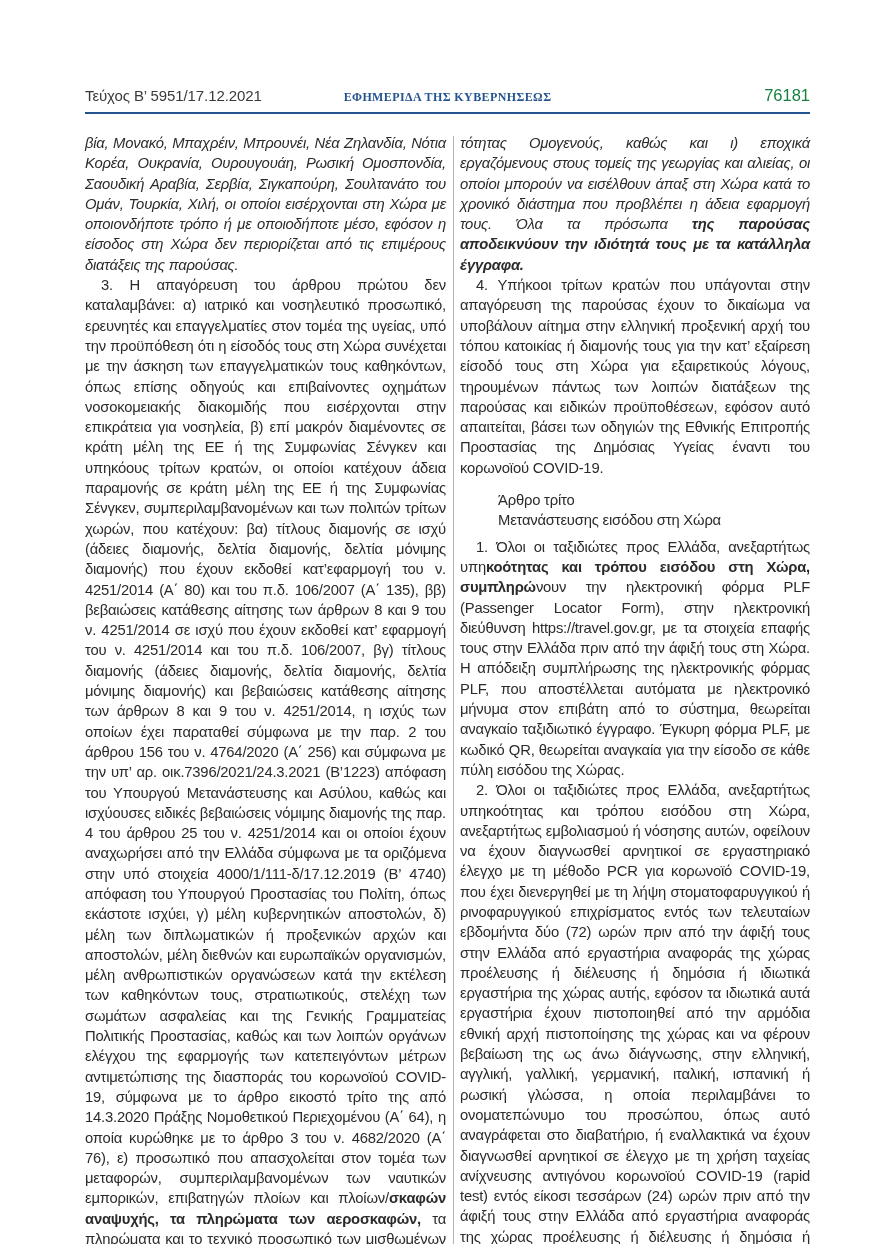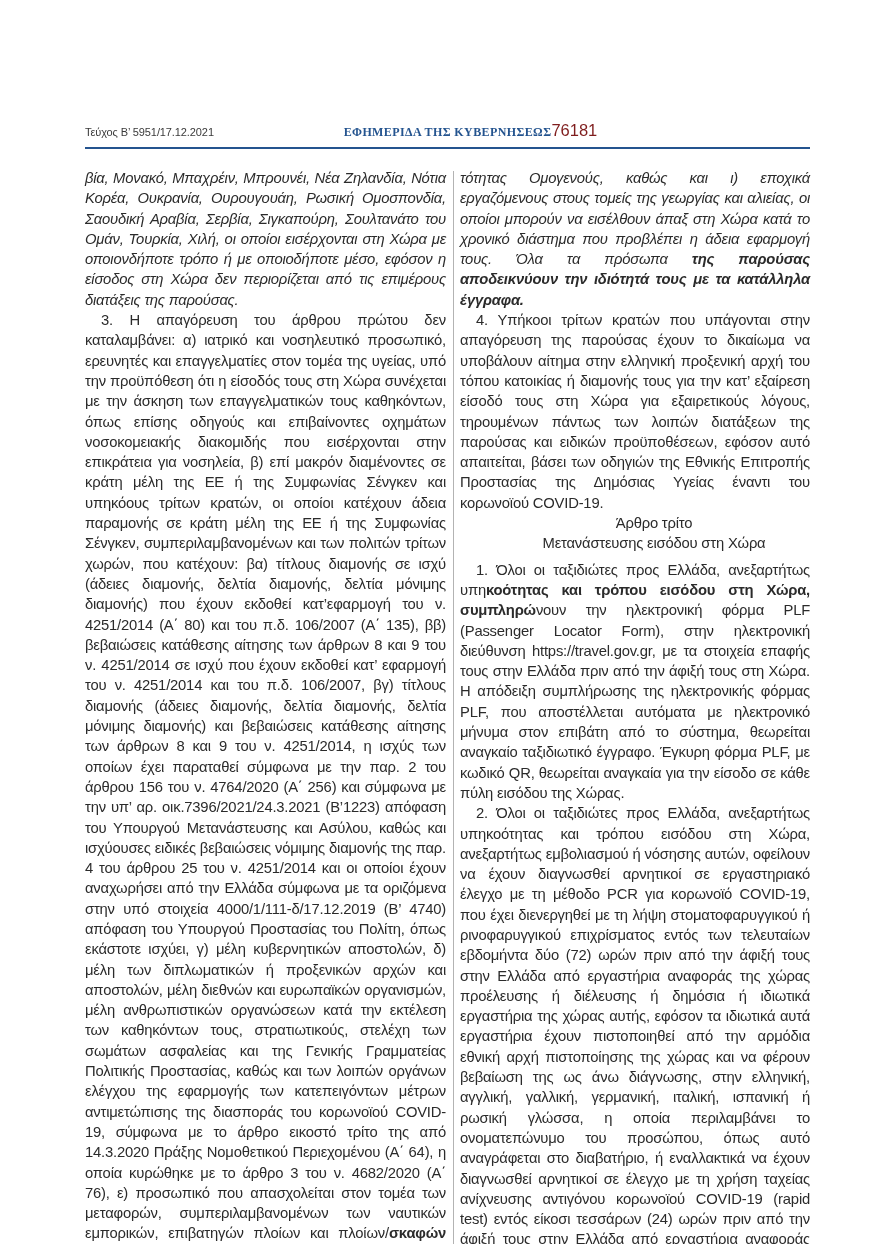--- a/index.html
+++ b/index.html
@@ -16,42 +16,41 @@
   .page{
     width:880px;height:1244px;
     padding:86px 70px 0 85px;
     background:#fff;
   }
   .header{
     display:flex;align-items:baseline;
   }
   .issue{
     flex:1;
-    font-size:11px;
+    font-size:15px;
     color:#3a3a3a;
     letter-spacing:-0.1px;
     white-space:nowrap;
   }
   .title{
     flex:0 0 auto;
     font-family:"Liberation Serif","DejaVu Serif",serif;
     font-weight:700;
     font-size:12px;
     letter-spacing:0.4px;
     color:var(--accent);
     text-align:center;
     white-space:nowrap;
   }
   .pageno{
     flex:1;
-    text-align:left;
+    text-align:right;
     font-size:16.5px;
-    color:#7f1d1d;
+    color:#15803d;
     white-space:nowrap;
-    margin-top:35px;
   }
   .rule{
     margin-top:7px;
     height:2px;
     background:var(--accent);
   }
   .cols{
     margin-top:19px;
     display:flex;
     align-items:stretch;
@@ -71,22 +70,22 @@
   }
   .col.right{flex:1 1 auto;}
   .col p{
     margin:0;
     text-indent:16px;
   }
   .col p.cont{text-indent:0;font-style:italic;}
   .col b{font-weight:700;}
   .art-heading{
     padding-left:38px;
-    margin:0 0 6px 0;
-    text-align:center;
+    margin:12px 0 6px 0;
+    text-align:left;
   }
   .art-heading div{line-height:20.3px;}
 </style>
 </head>
 <body>
 
 <div class="page">
   <div class="header">
     <div class="issue">Τεύχος Β’ 5951/17.12.2021</div>
     <div class="title">ΕΦΗΜΕΡΙΔΑ ΤΗΣ ΚΥΒΕΡΝΗΣΕΩΣ</div>

